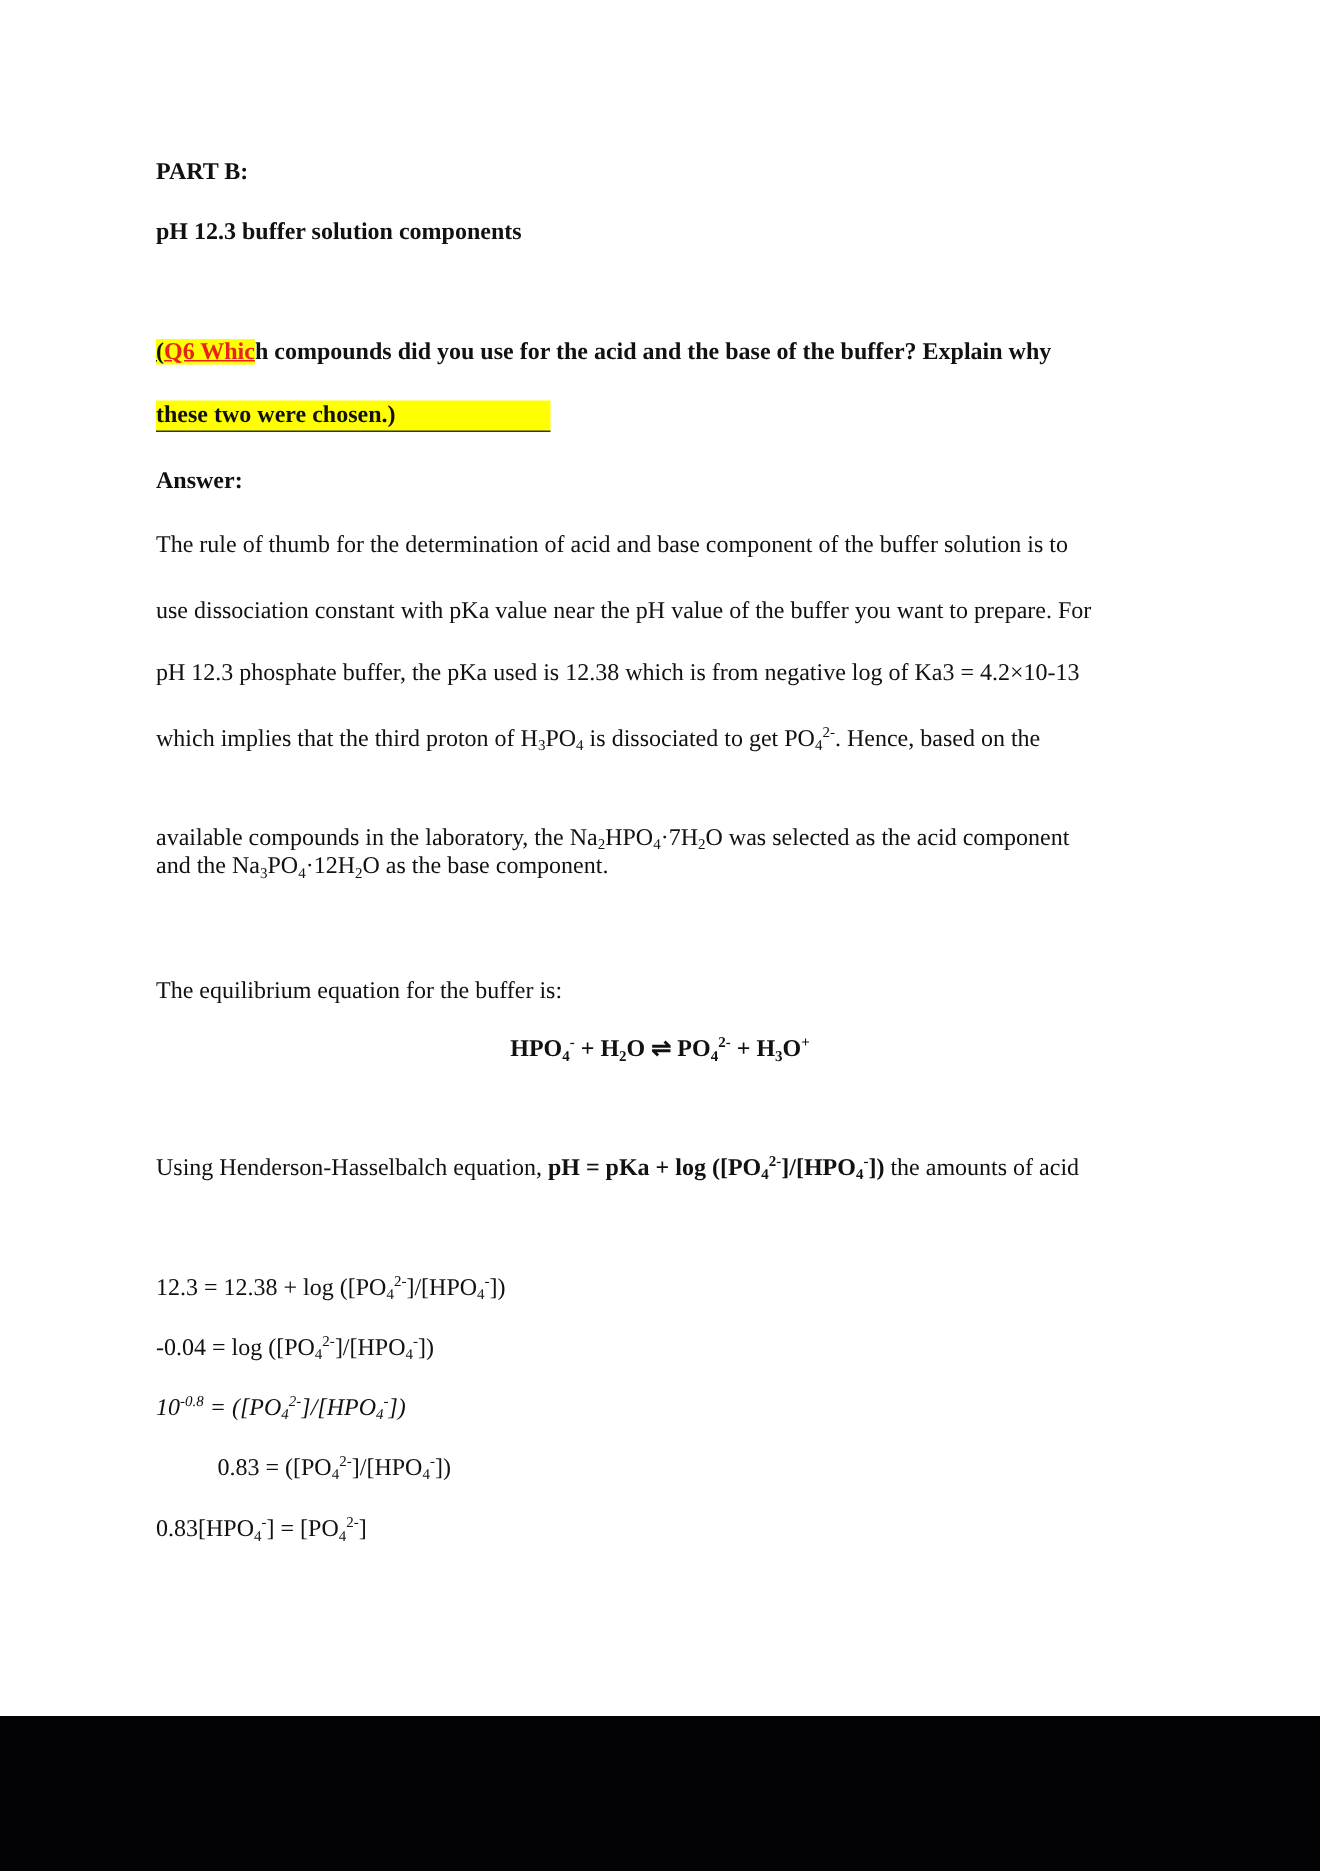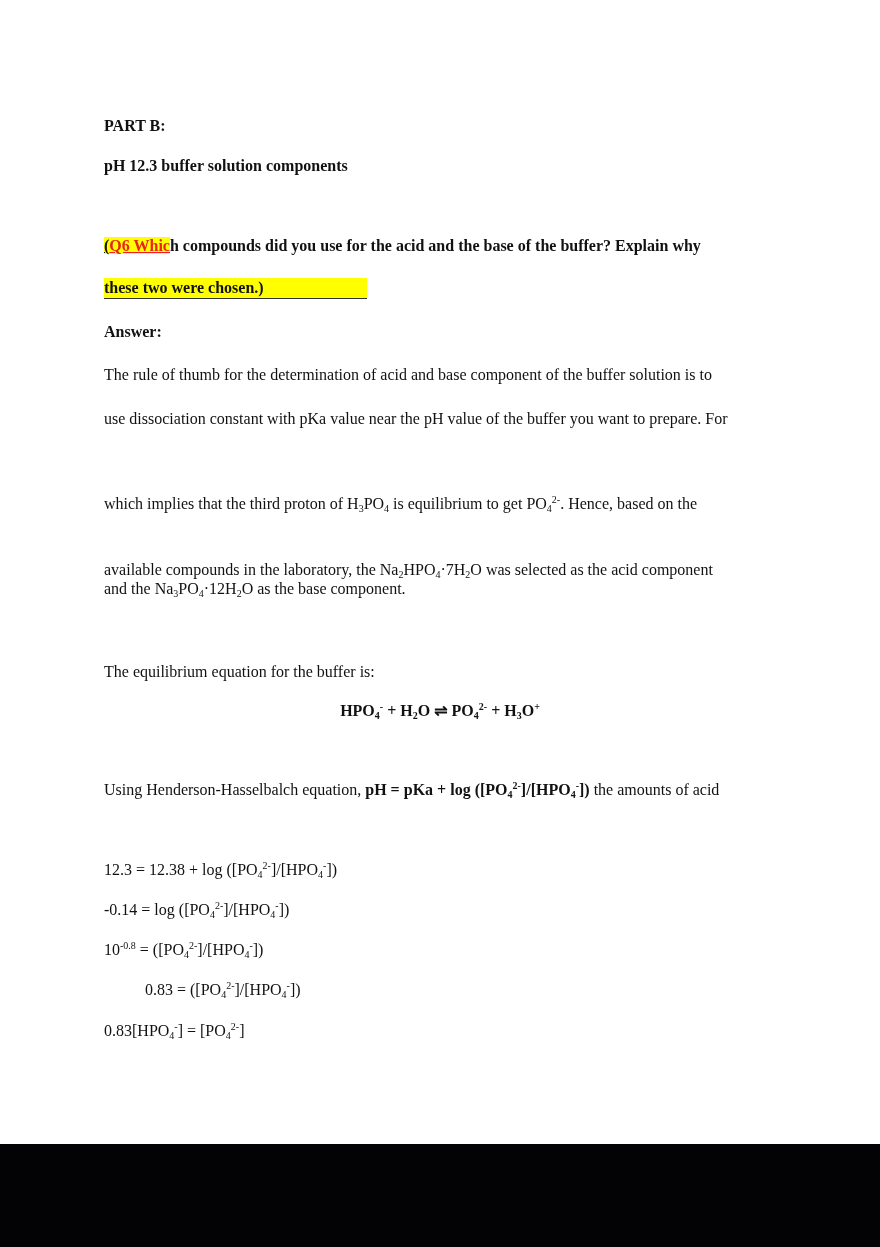--- a/index.html
+++ b/index.html
@@ -1,21 +1,21 @@
 <!DOCTYPE html>
 <html><head>
   <meta charset="utf-8">
   <style>
     html, body { margin: 0; padding: 0; }
     body {
       width: 880px; height: 1247px; background: #ffffff; position: relative;
       font-family: "Liberation Serif", serif; color: #111;
       overflow: hidden;
     }
-    .page { position: absolute; left: 0; top: 12px; width: 880px; height: 1144px; background: #fff; }
+    .page { position: absolute; left: 0; top: 1px; width: 880px; height: 1144px; background: #fff; }
     .bottom-bar { position: absolute; left: 0; top: 1144px; width: 880px; height: 103px; background: #030306; }
     .line { position: absolute; left: 104px; font-size: 16px; line-height: 20px; white-space: nowrap; }
     .bold { font-weight: bold; }
     .hl { background: #ffff00; }
     .red { color: #e8231b; text-decoration: underline; }
     .strike-u { text-decoration: underline; }
     sub, sup { font-size: 10px; line-height: 0; }
     sub { vertical-align: -3px; }
     sup { vertical-align: 6px; }
     .center { left: 0; width: 880px; text-align: center; }
@@ -33,22 +33,23 @@
     <span class="hl"><span class="strike-u">(</span><span class="red">Q6 Whic</span></span><span>h compounds did you use for the acid and the base of the buffer? Explain why</span>
   </div>
   <div class="line bold" style="top:266px;">
     <span class="q-line2">these two were chosen.)</span>
   </div>
 
   <div class="line bold" style="top:310px;">Answer:</div>
 
   <div class="line" style="top:353px;">The rule of thumb for the determination of acid and base component of the buffer solution is to</div>
   <div class="line" style="top:397px;">use dissociation constant with pKa value near the pH value of the buffer you want to prepare. For</div>
+  <div class="line" style="top:438px;">pH 12.3 phosphate buffer, the pKa used is 12.38 which is from negative log of Ka3 = 4.2×10-13</div>
   <div class="line" style="top:482px;">
-    <span>which implies that the third proton of H</span><sub>3</sub><span>PO</span><sub>4</sub><span> is equilibrium to get PO</span><sub>4</sub><sup>2-</sup><span>. Hence, based on the</span>
+    <span>which implies that the third proton of H</span><sub>3</sub><span>PO</span><sub>4</sub><span> is dissociated to get PO</span><sub>4</sub><sup>2-</sup><span>. Hence, based on the</span>
   </div>
   <div class="line" style="top:524px;margin-top:24px;">
     <span>available compounds in the laboratory, the Na</span><sub>2</sub><span>HPO</span><sub>4</sub><span>·7H</span><sub>2</sub><span>O was selected as the acid component</span>
   </div>
   <div class="line" style="top:567px;">
     <span>and the Na</span><sub>3</sub><span>PO</span><sub>4</sub><span>·12H</span><sub>2</sub><span>O as the base component.</span>
   </div>
 
   <div class="line" style="top:650px;text-align:right;">The equilibrium equation for the buffer is:</div>
 
@@ -57,23 +58,23 @@
   </div>
 
   <div class="line" style="top:768px;">
     <span>Using Henderson-Hasselbalch equation, </span><span class="bold"><span>pH = pKa + log ([PO</span><sub>4</sub><sup>2-</sup><span>]/[HPO</span><sub>4</sub><sup>-</sup><span>])</span></span><span> the amounts of acid</span>
   </div>
 
   <div class="line" style="top:848px;">
     <span>12.3 = 12.38 + log ([PO</span><sub>4</sub><sup>2-</sup><span>]/[HPO</span><sub>4</sub><sup>-</sup><span>])</span>
   </div>
   <div class="line" style="top:888px;">
-    <span>-0.14 = log ([PO</span><sub>4</sub><sup>2-</sup><span>]/[HPO</span><sub>4</sub><sup>-</sup><span>])</span>
+    <span>-0.04 = log ([PO</span><sub>4</sub><sup>2-</sup><span>]/[HPO</span><sub>4</sub><sup>-</sup><span>])</span>
   </div>
-  <div class="line" style="top:928px;">
+  <div class="line" style="top:928px;font-style:italic;">
     <span>10</span><sup>-0.8</sup><span> = ([PO</span><sub>4</sub><sup>2-</sup><span>]/[HPO</span><sub>4</sub><sup>-</sup><span>])</span>
   </div>
   <div class="line" style="top:968px;margin-left:41px;">
     <span>0.83 = ([PO</span><sub>4</sub><sup>2-</sup><span>]/[HPO</span><sub>4</sub><sup>-</sup><span>])</span>
   </div>
   <div class="line" style="top:1009px;">
     <span>0.83[HPO</span><sub>4</sub><sup>-</sup><span>] = [PO</span><sub>4</sub><sup>2-</sup><span>]</span>
   </div>
 
 </div>

